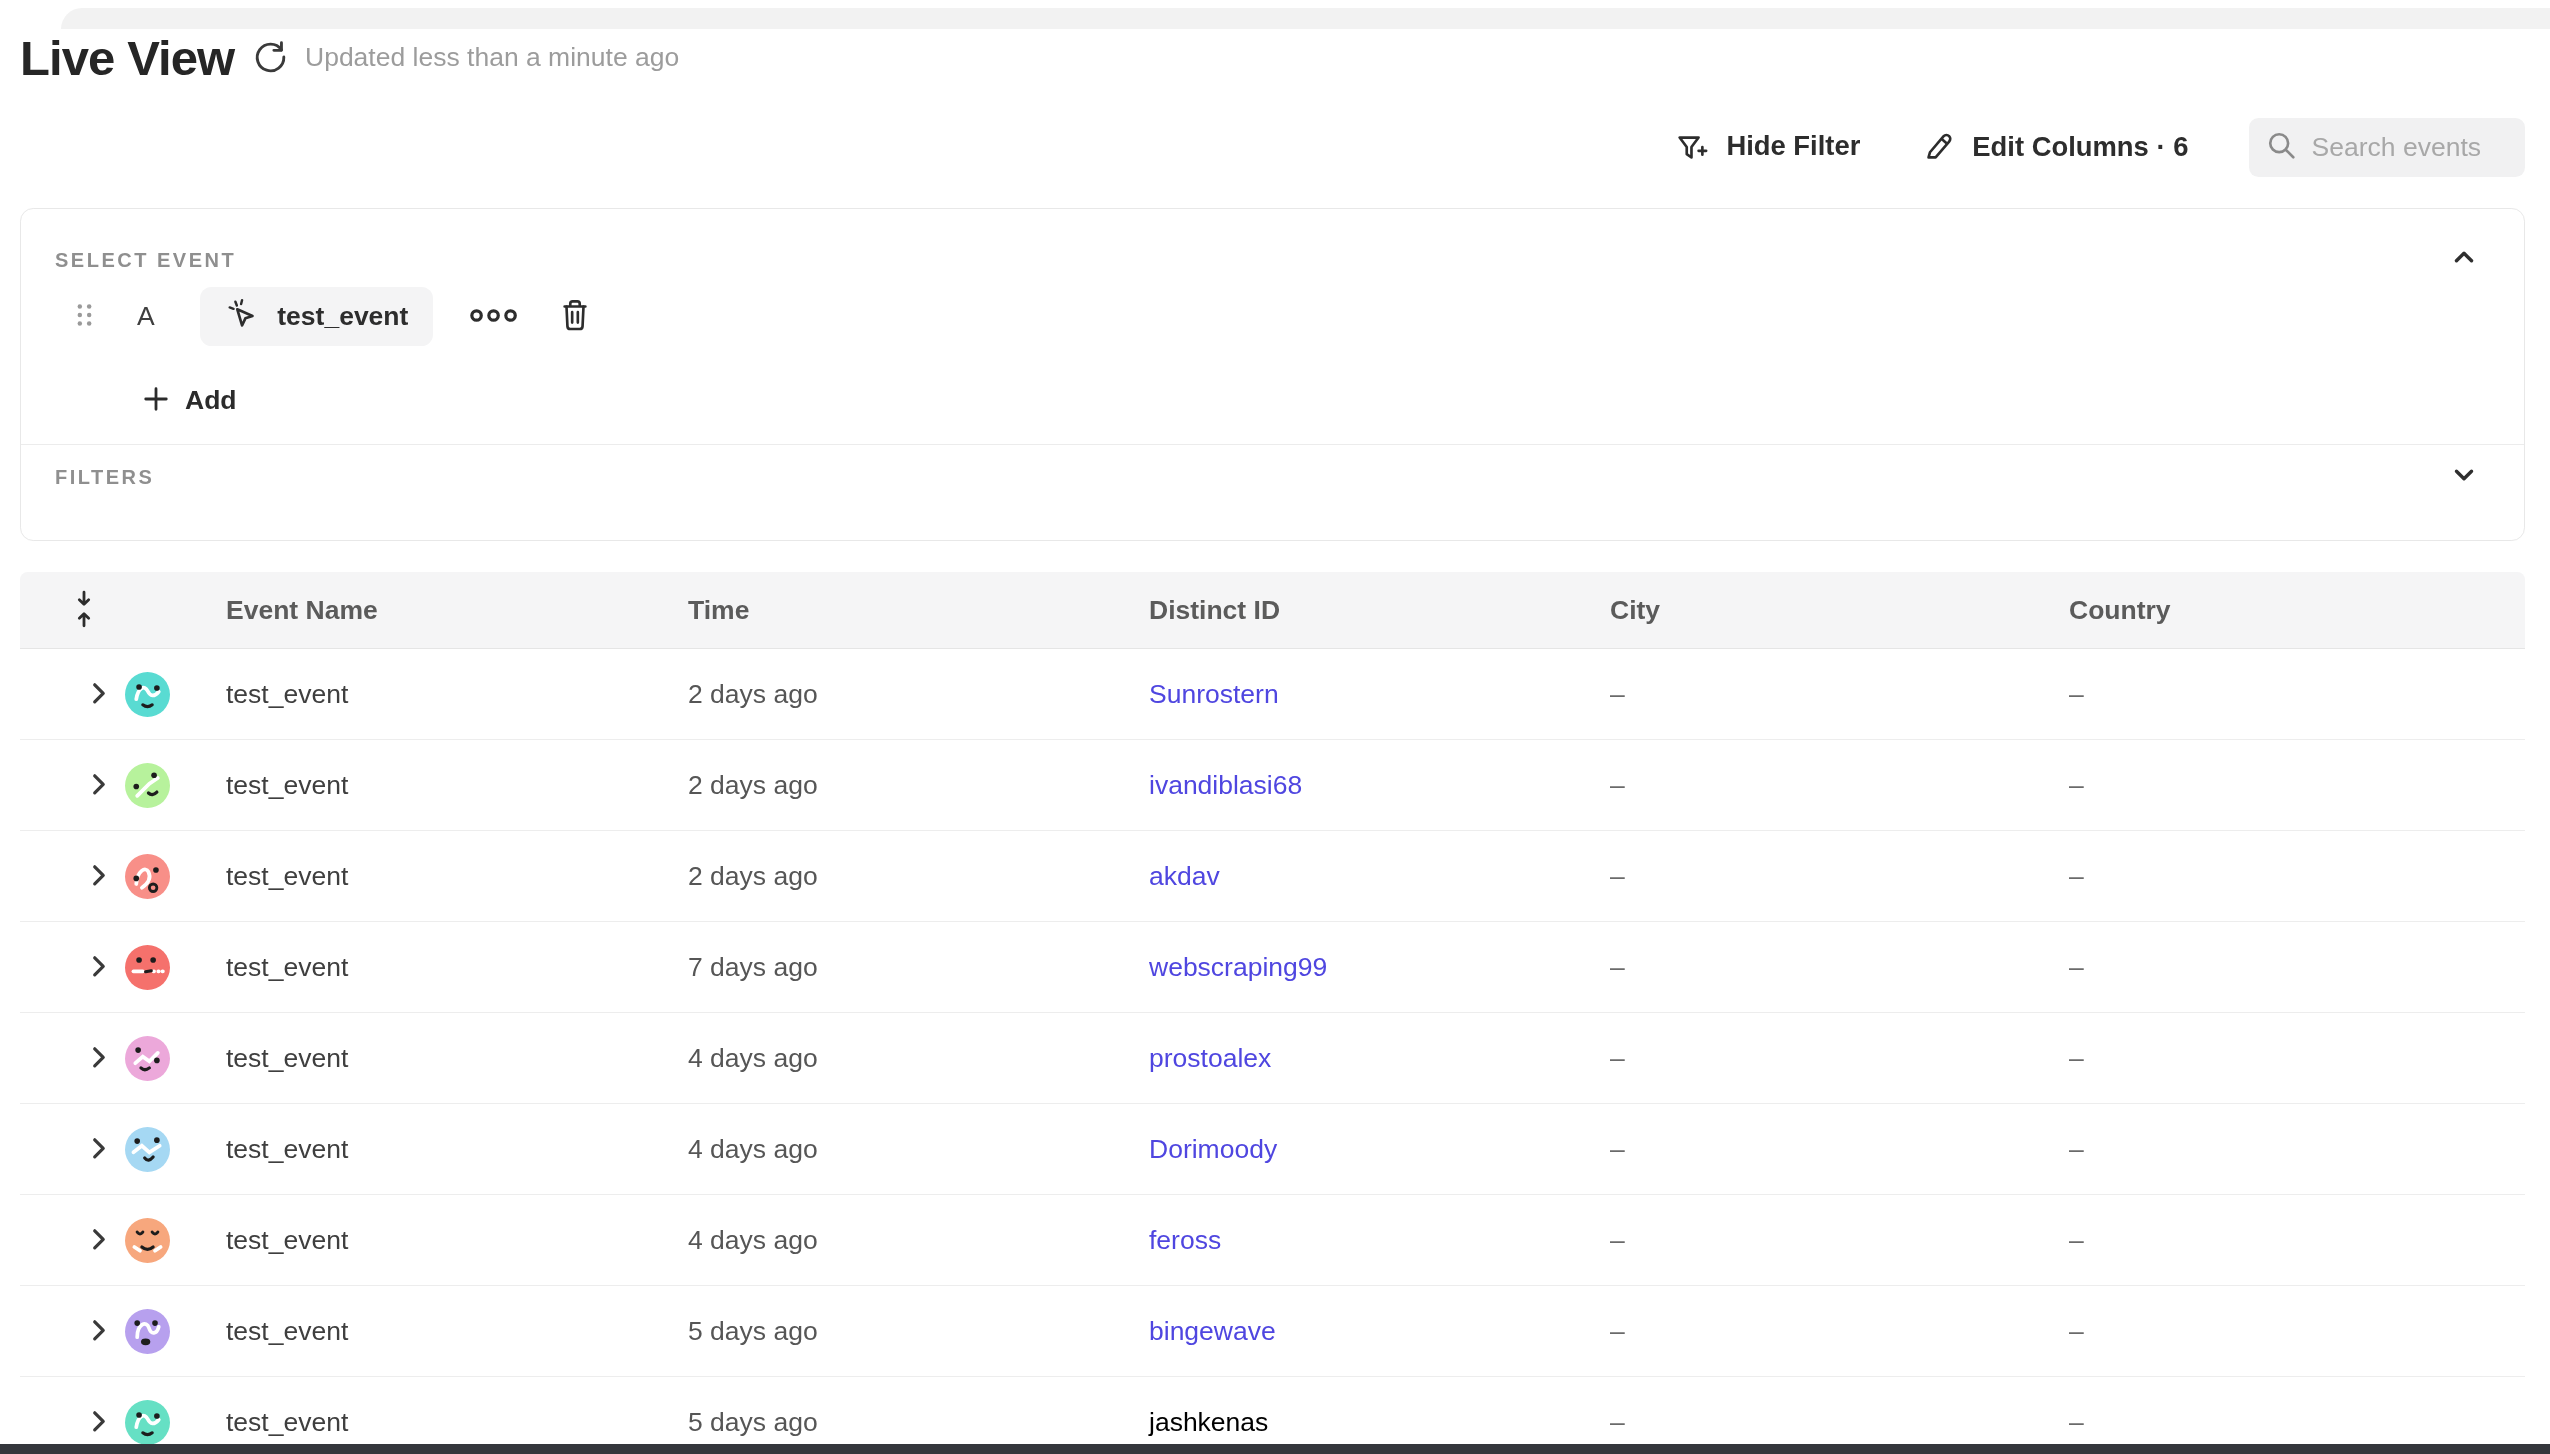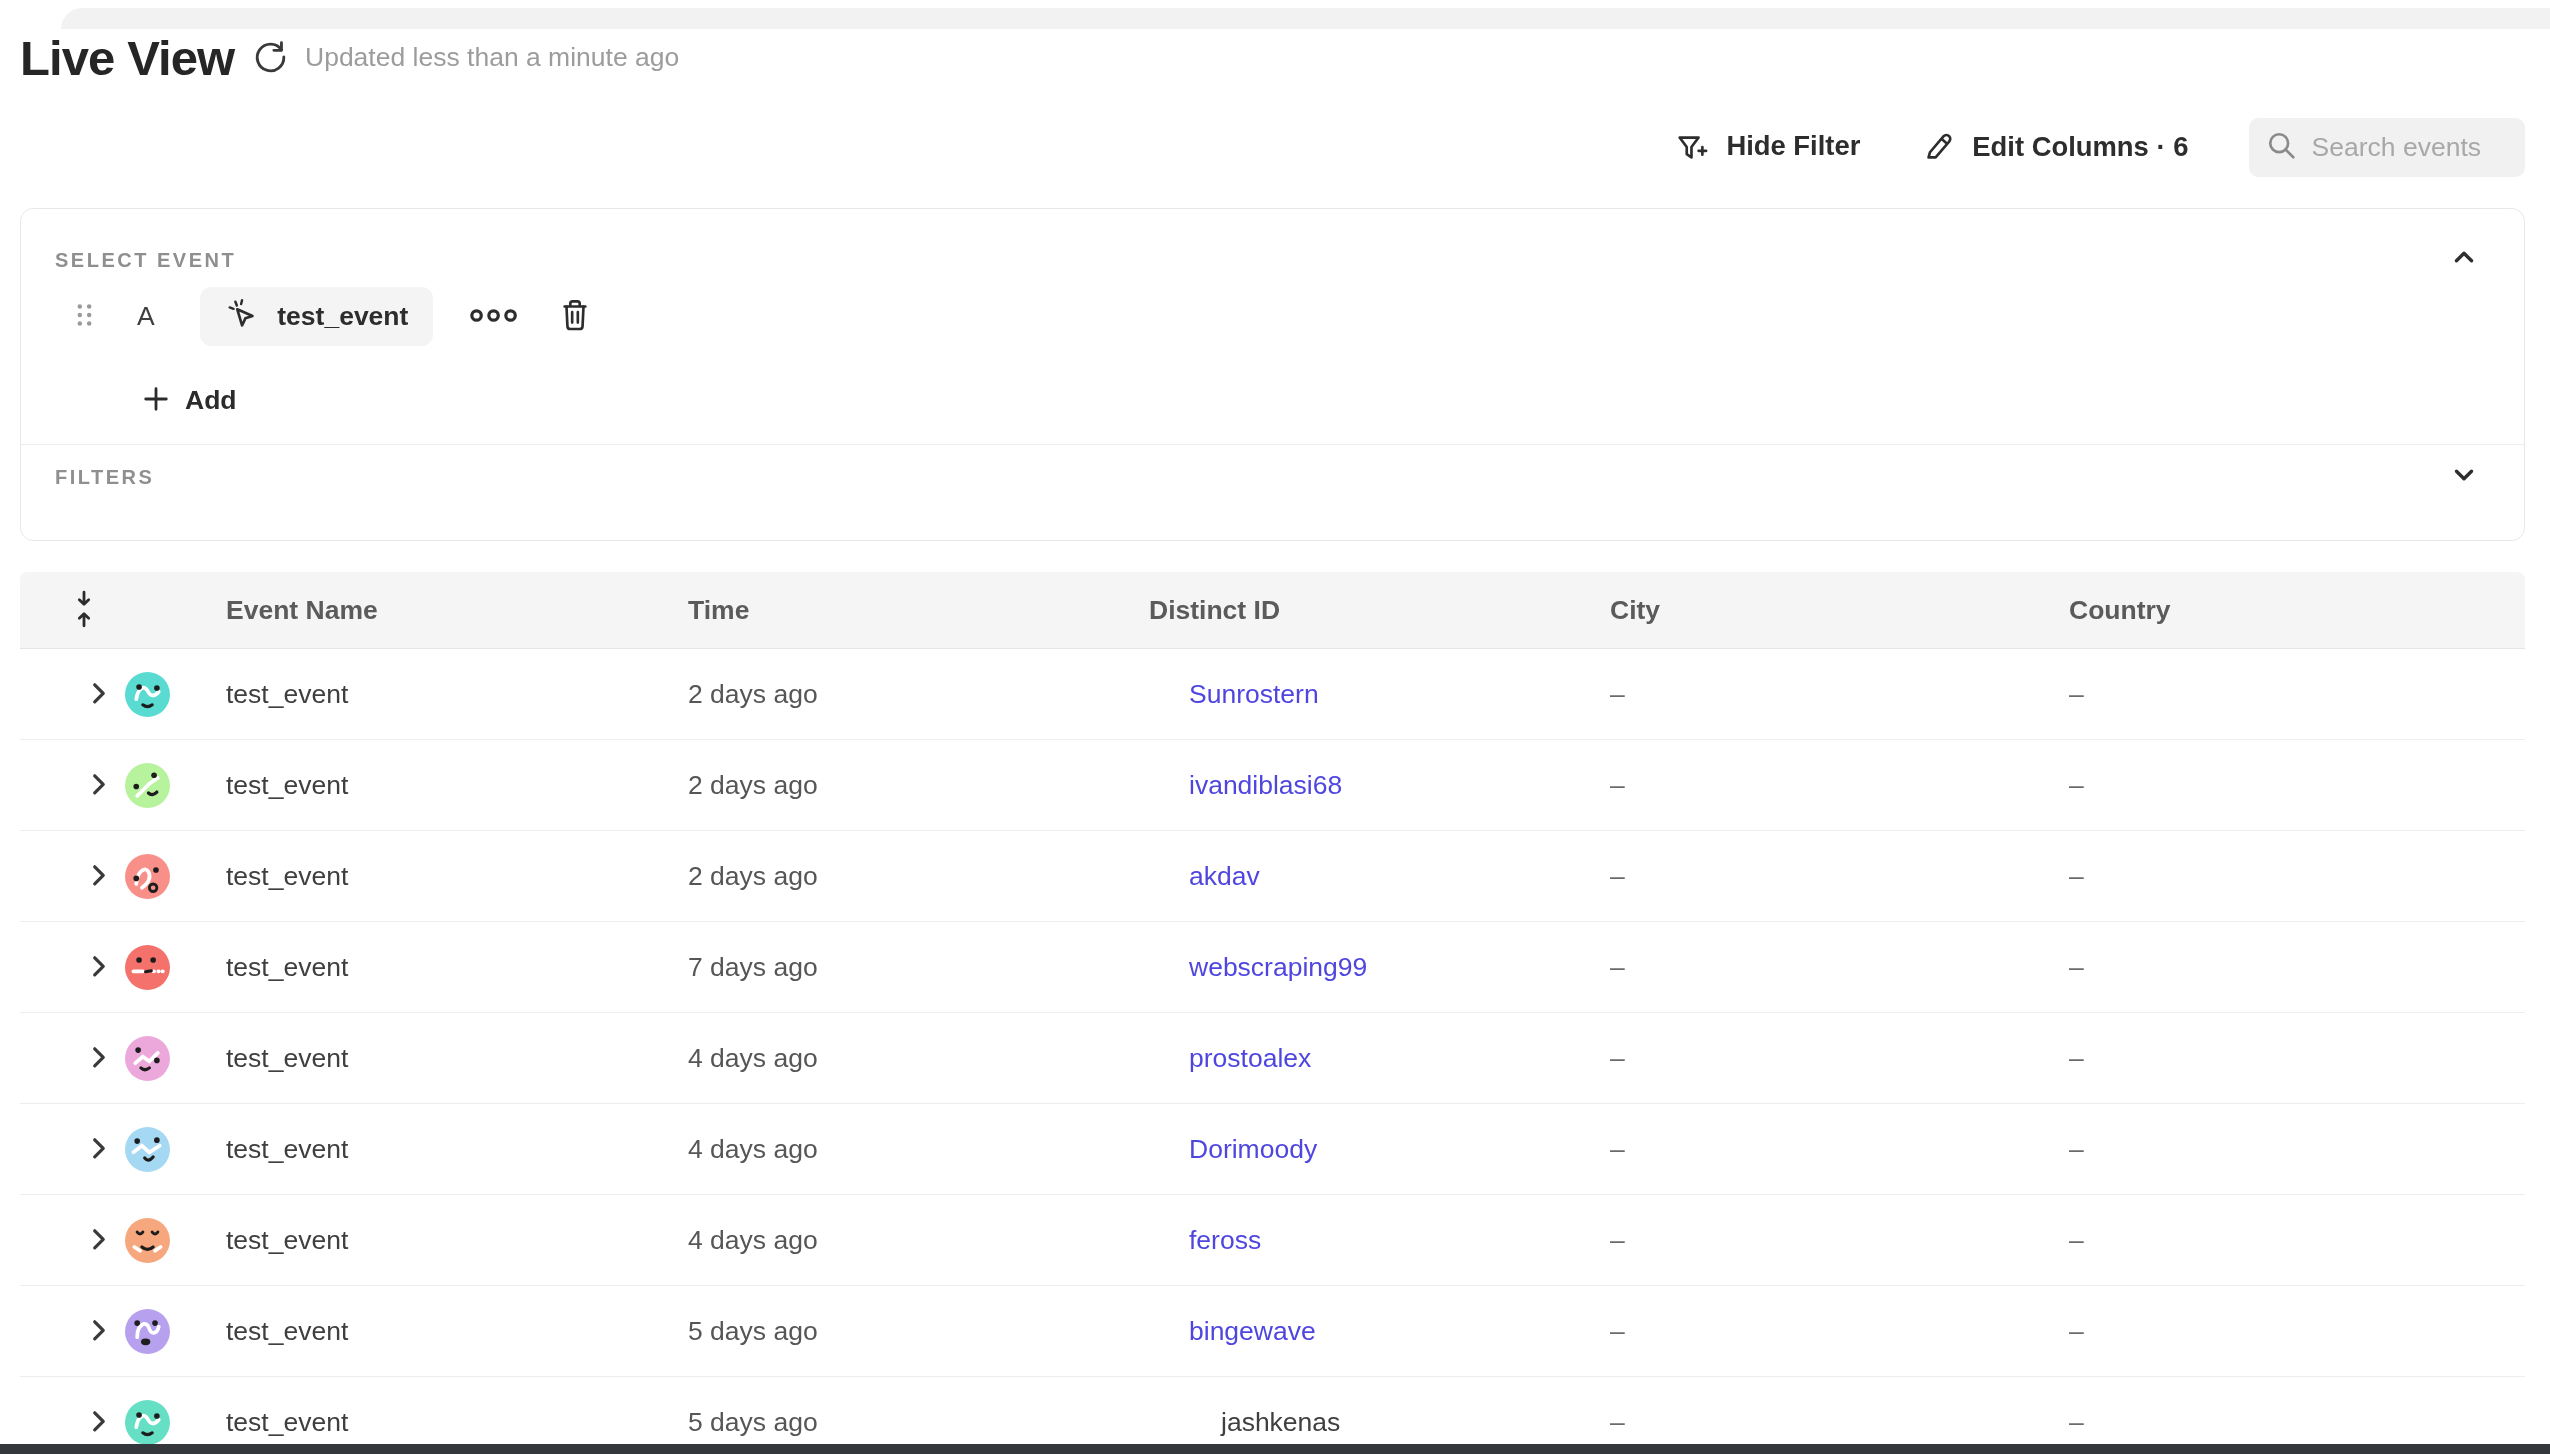--- a/index.html
+++ b/index.html
@@ -103,21 +103,21 @@
   .t-row {
     position: relative; height: 91px; background: #fff;
     border-bottom: 0.9px solid #ededed; cursor: pointer;
   }
   .t-row .cell { position: absolute; top: 0; height: 91px; display: flex; align-items: center; }
   .row-expander { left: 59px; width: 38px; justify-content: center; color: #3a3a3a; }
   .row-avatar { left: 105px; }
   .row-avatar svg { display: block; }
   .cell-event { left: 206px; font-size: 26.5px; color: #3f3f3f; }
   .cell-time { left: 668px; font-size: 26.5px; color: #565656; }
-  .cell-distinct { left: 1169px; font-size: 26.5px; font-weight: 500; }
+  .cell-distinct { left: 1129px; font-size: 26.5px; font-weight: 500; }
   .cell-distinct a { text-decoration: none; }
   .cell-city { left: 1590px; font-size: 26.5px; color: #6a6a6a; }
   .cell-country { left: 2049px; font-size: 26.5px; color: #6a6a6a; }
 
   .bottom-bar {
     position: absolute; left: 0; right: 0; bottom: 0; height: 11.4px; background: #34373c;
   }
 </style>
 </head>
 <body>
@@ -492,21 +492,21 @@
               <path d="M12 27 C14 14 21 12 24 18 C27 24 31 25 36 19" stroke="#fff" stroke-width="4" fill="none" stroke-linecap="round"></path>
               <circle cx="15" cy="14" r="3" fill="#1d1d1d"></circle>
               <circle cx="34" cy="15" r="3" fill="#1d1d1d"></circle>
               <path d="M19 33 Q24 37 29 33" stroke="#1d1d1d" stroke-width="3.4" fill="none" stroke-linecap="round"></path>
             </g>
           </svg>
         </span>
     <span class="cell cell-event">test_event</span>
     <span class="cell cell-time">5 days ago</span>
     <span class="cell cell-distinct">
-      <a href="#" style="color: #404040; margin-left: 32px;">jashkenas</a>
+      <a href="#" style="color: #000000;">jashkenas</a>
     </span>
     <span class="cell cell-city">–</span>
     <span class="cell cell-country">–</span>
   </div>
 </div>
 </div>
 
 <div class="bottom-bar"></div>
 
 

